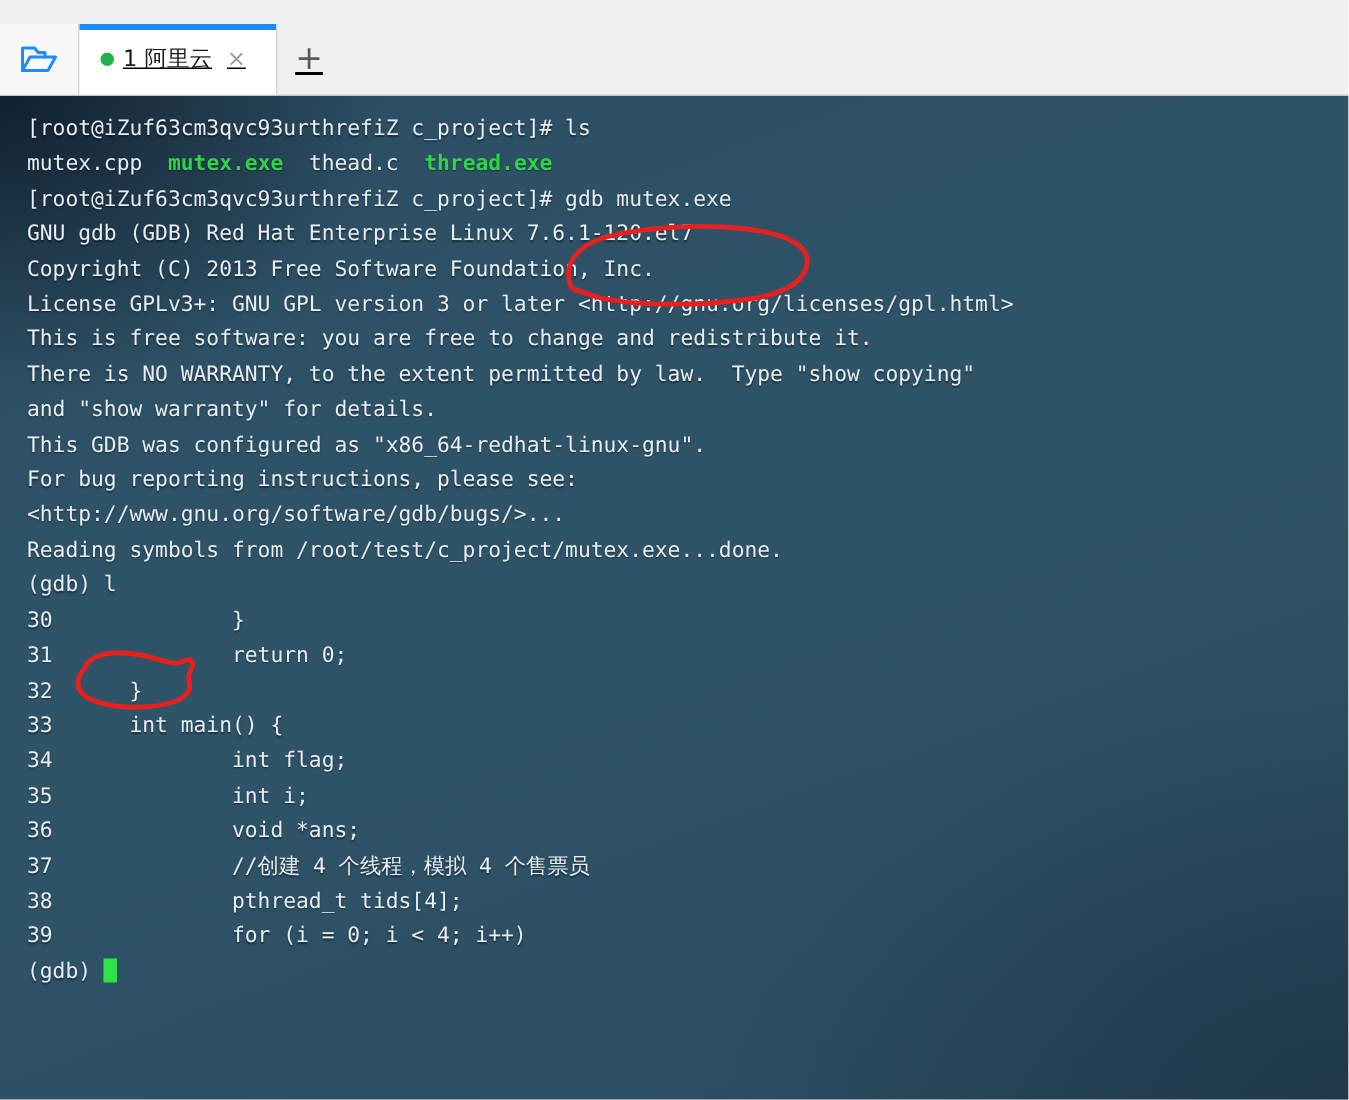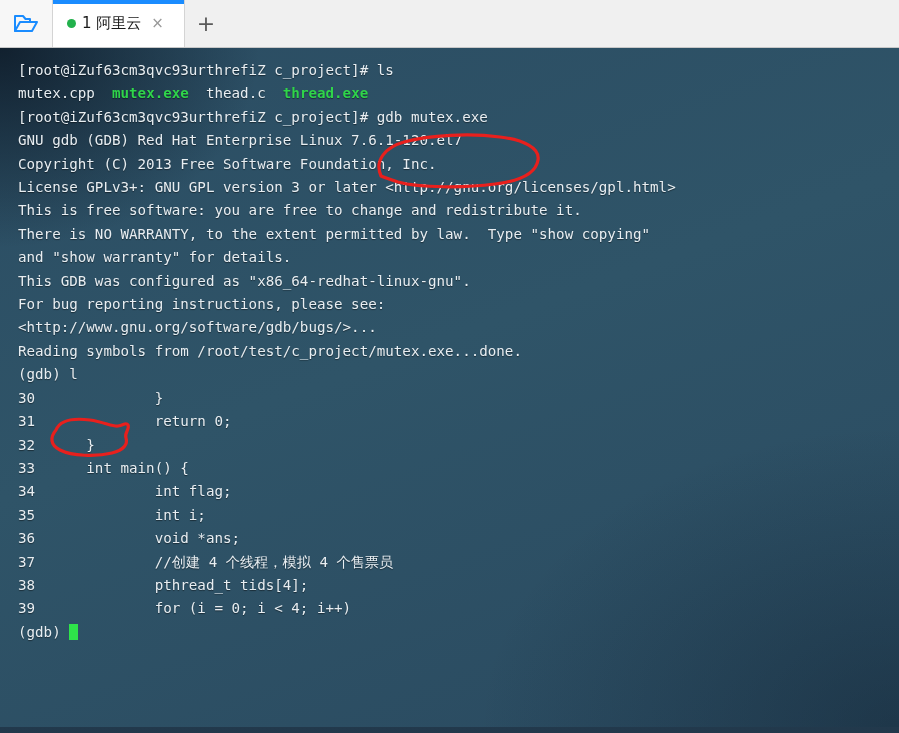--- a/index.html
+++ b/index.html
@@ -8,25 +8,26 @@
     width: 899px;
     height: 733px;
     overflow: hidden;
     background: #ffffff;
     font-family: "Liberation Sans", sans-serif;
   }
 
   
   #tabbar {
     position: relative;
-    height: 48px;
+    height: 64px;
     background: #f0f0f0;
     border-bottom: 1px solid #c8c8c8;
     display: flex;
     align-items: flex-end;
+    text-decoration: underline;
   }
   #folder-btn {
     width: 53px;
     height: 47px;
     background: #f7f7f7;
     border-right: 1px solid #d4d4d4;
     display: flex;
     align-items: center;
     justify-content: center;
   }

